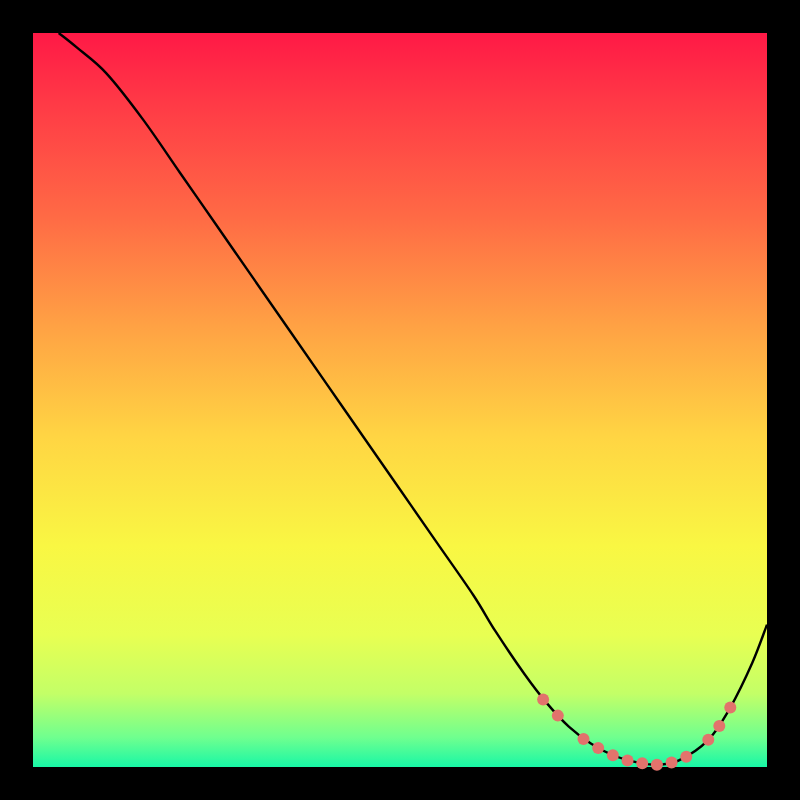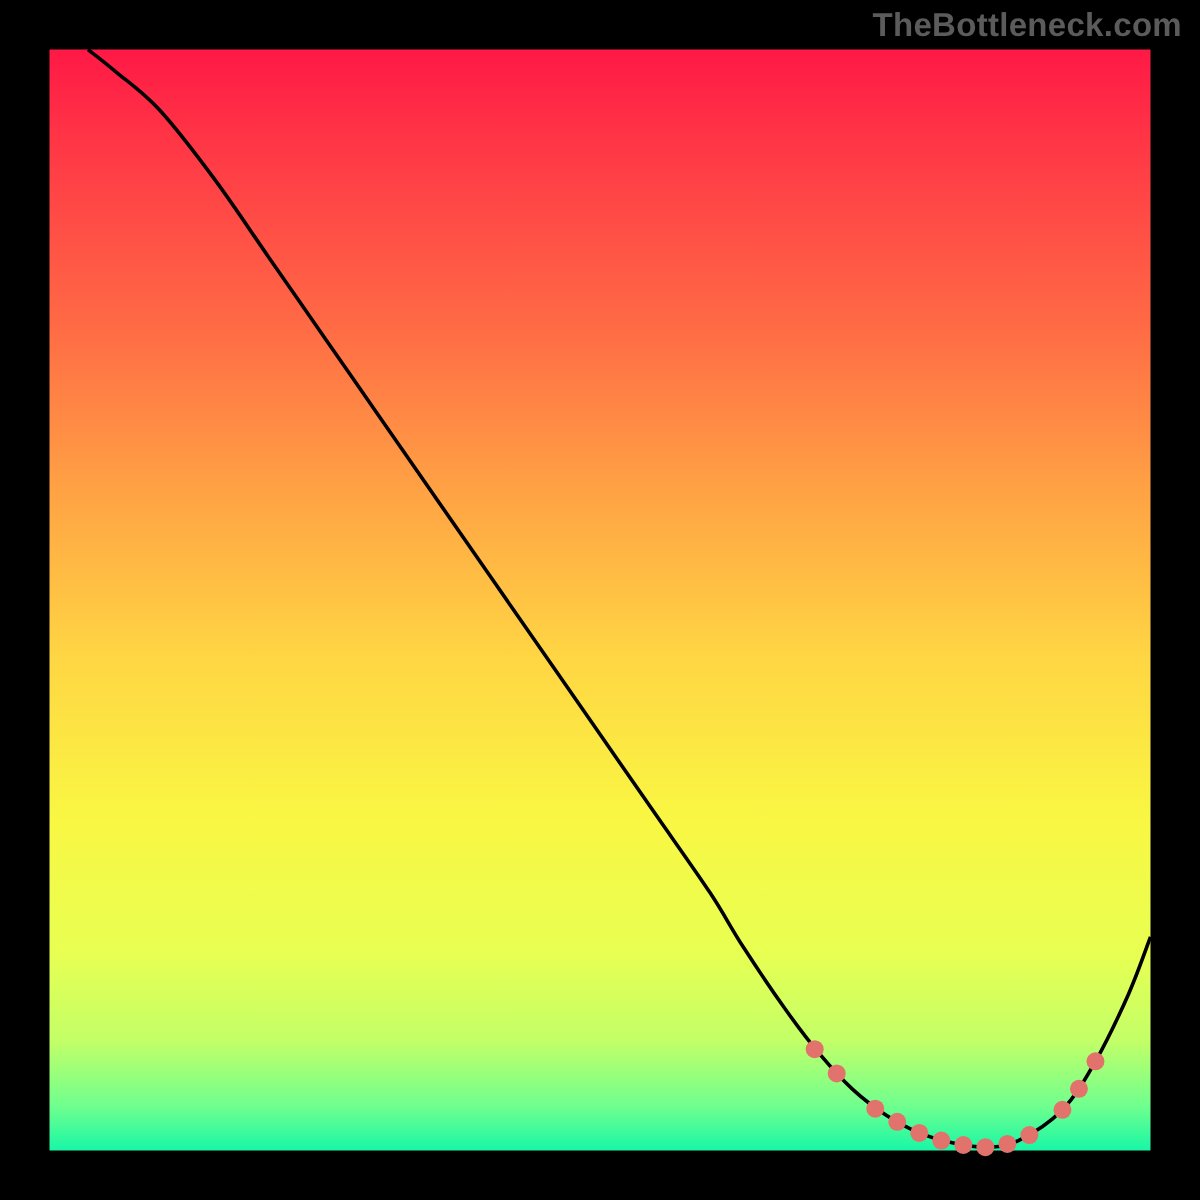--- a/index.html
+++ b/index.html
@@ -32,21 +32,20 @@
   svg {
     position: absolute;
     left: 0;
     top: 0;
   }
 </style>
 </head>
 <body>
 
 <div class="frame">
-  <div class="watermark">TheBottleneck.com</div>
 
   <svg id="chart-svg" width="800" height="800" viewBox="0 0 800 800">
     <defs>
       <linearGradient id="bg-grad" x1="0" y1="0" x2="0" y2="1">
           <stop offset="0%" stop-color="#ff1946"></stop>
           <stop offset="10%" stop-color="#ff3b46"></stop>
           <stop offset="25%" stop-color="#ff6a45"></stop>
           <stop offset="40%" stop-color="#ffa244"></stop>
           <stop offset="55.00000000000001%" stop-color="#ffd543"></stop>
           <stop offset="70%" stop-color="#f9f743"></stop>

